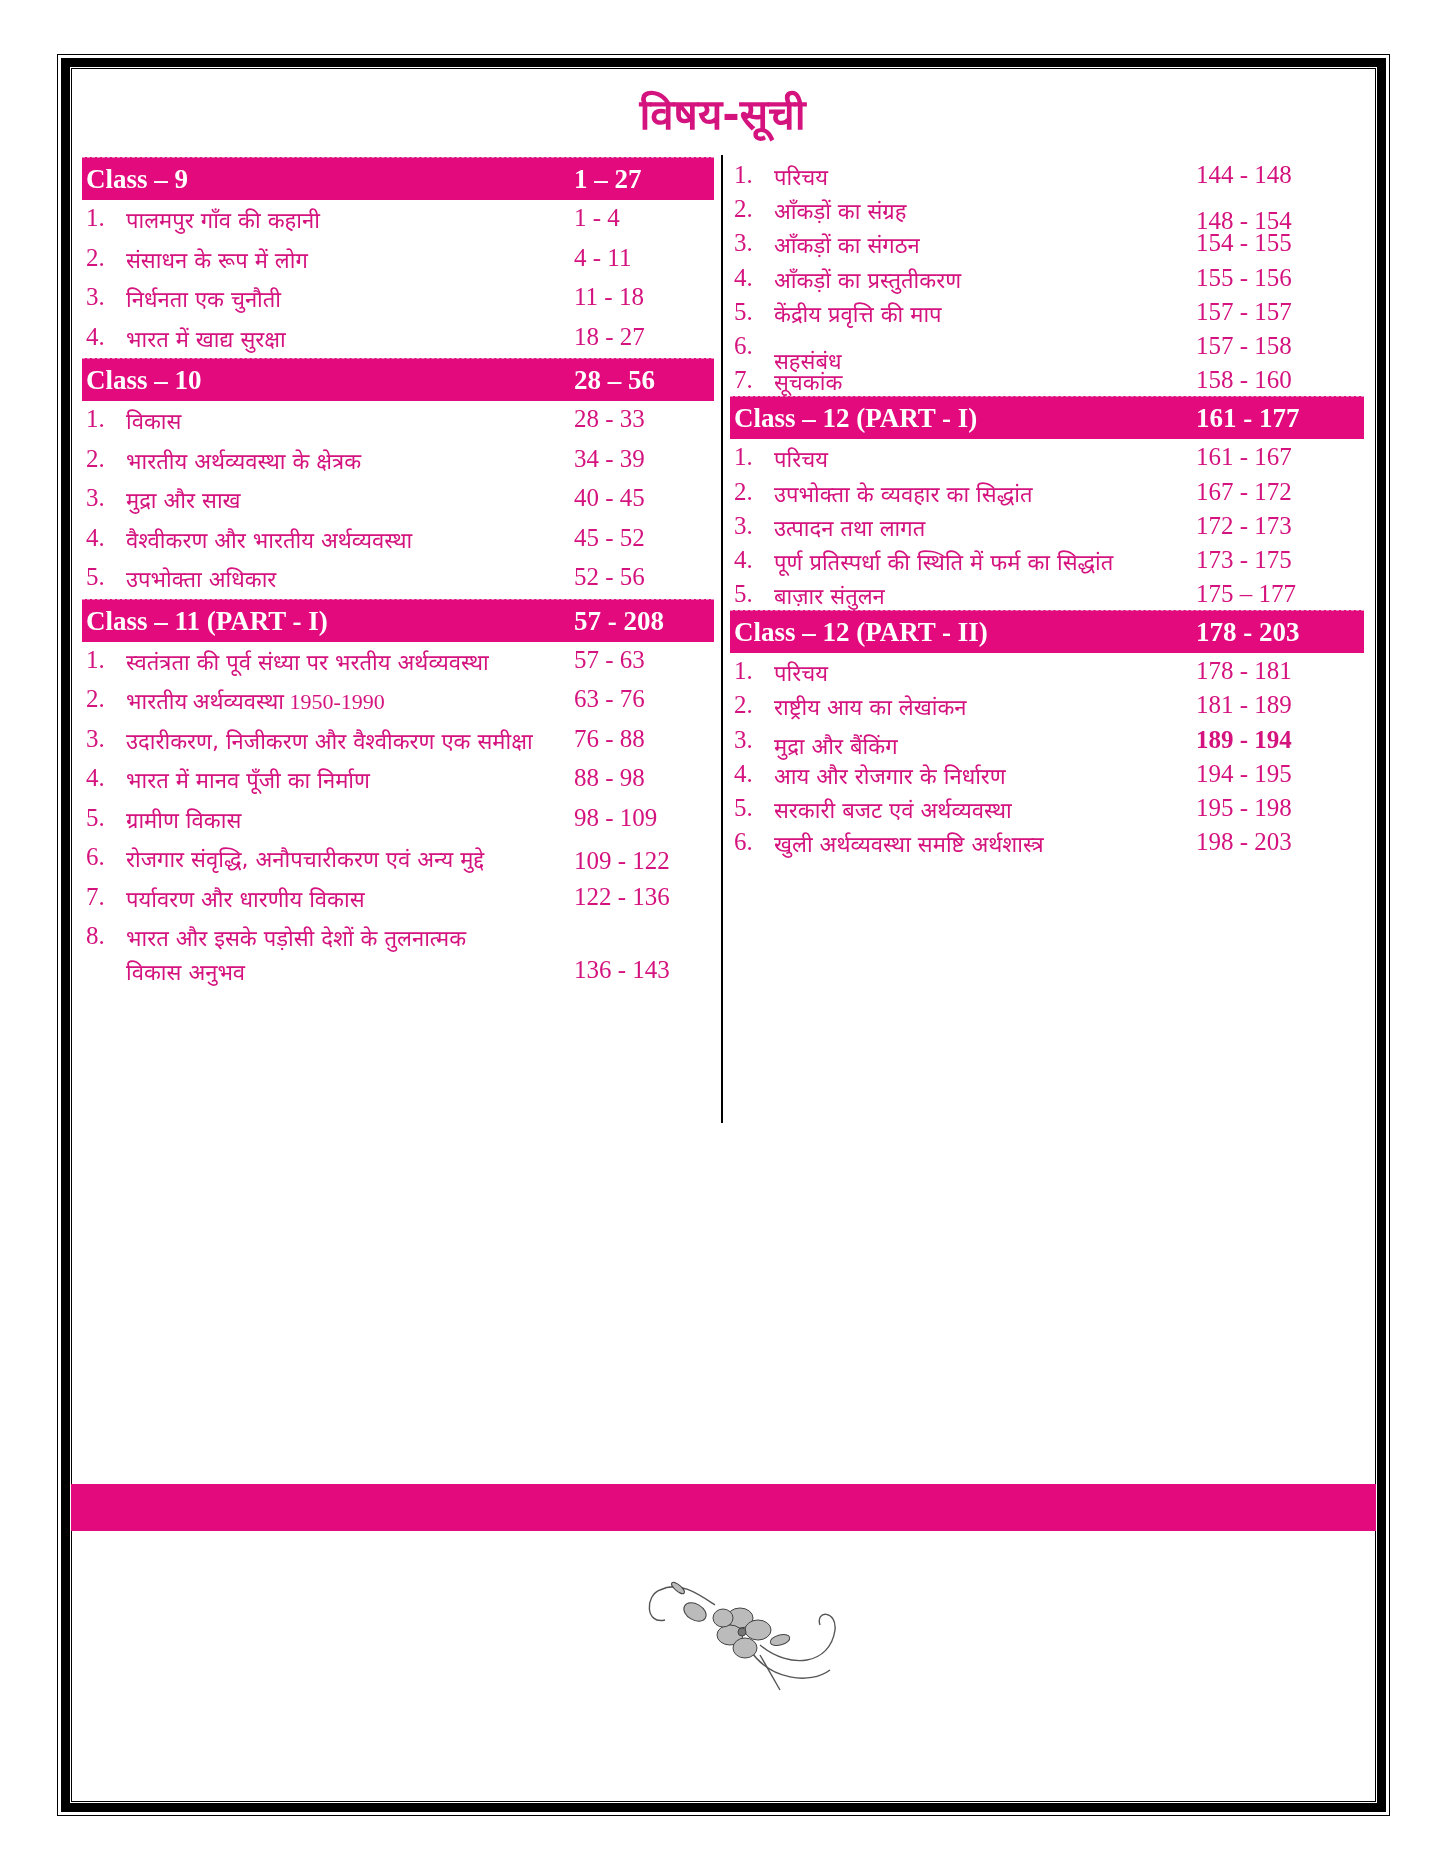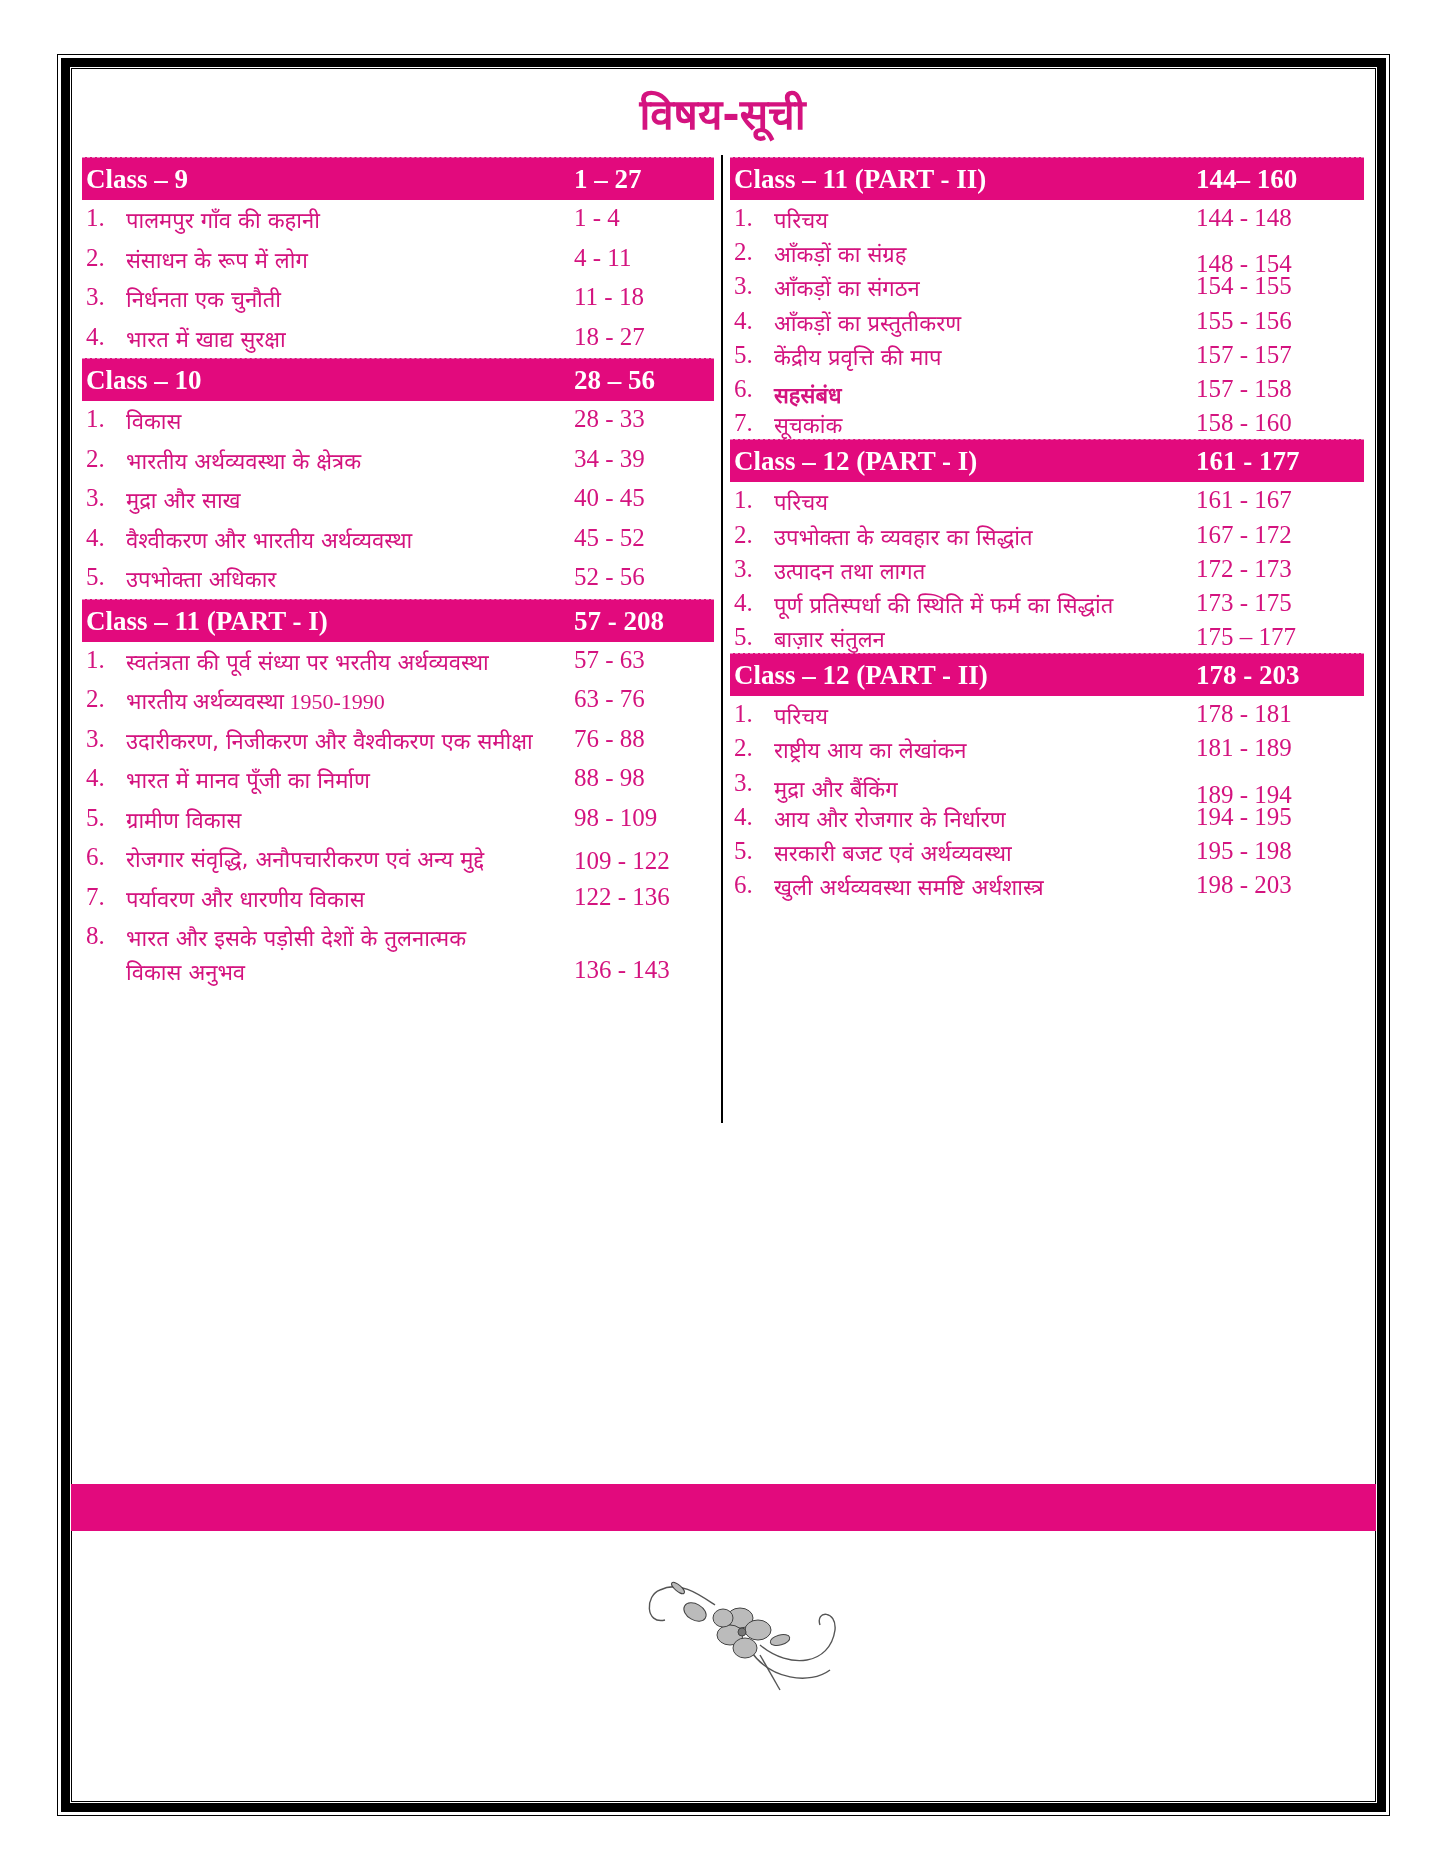--- a/index.html
+++ b/index.html
@@ -126,21 +126,20 @@
       <span class="pages" style="top: 4px;">122 - 136</span>
     </div>
     <div class="entry" style="height: 69.125px;">
       <span class="num" style="top: 4px;">8.</span>
       <span class="text" style="top: 4px;">भारत और इसके पड़ोसी देशों के तुलनात्मक</span>
       <span class="text" style="top: 37.575px;">विकास अनुभव</span>
       <span class="pages" style="top: 37.575px;">136 - 143</span>
     </div>
   </div>
 <div class="col right" id="col-right">
-    <div class="section-head"><span>Class – 11 (PART - II)</span><span class="range">144– 160</span></div>
     <div class="entry" style="height: 34.2px;">
       <span class="num" style="top: 4px;">1.</span>
       <span class="text" style="top: 4px;">परिचय</span>
       <span class="pages" style="top: 4px;">144 - 148</span>
     </div>
     <div class="entry" style="height: 34.2px;">
       <span class="num" style="top: 4px;">2.</span>
       <span class="text" style="top: 4px;">आँकड़ों का संग्रह</span>
       <span class="pages" style="top: 16px;">148 - 154</span>
     </div>
@@ -154,21 +153,21 @@
       <span class="text" style="top: 4px;">आँकड़ों का प्रस्तुतीकरण</span>
       <span class="pages" style="top: 4px;">155 - 156</span>
     </div>
     <div class="entry" style="height: 34.2px;">
       <span class="num" style="top: 4px;">5.</span>
       <span class="text" style="top: 4px;">केंद्रीय प्रवृत्ति की माप</span>
       <span class="pages" style="top: 4px;">157 - 157</span>
     </div>
     <div class="entry" style="height: 34.2px;">
       <span class="num" style="top: 4px;">6.</span>
-      <span class="text" style="top: 8px; font-weight: bold;">सहसंबंध</span>
+      <span class="text" style="top: 17px;">सहसंबंध</span>
       <span class="pages" style="top: 4px;">157 - 158</span>
     </div>
     <div class="entry" style="height: 34.2px;">
       <span class="num" style="top: 4px;">7.</span>
       <span class="text" style="top: 4px;">सूचकांक</span>
       <span class="pages" style="top: 4px;">158 - 160</span>
     </div>
     <div class="section-head"><span>Class – 12 (PART - I)</span><span class="range">161 - 177</span></div>
     <div class="entry" style="height: 34.2px;">
       <span class="num" style="top: 4px;">1.</span>
@@ -202,21 +201,21 @@
       <span class="pages" style="top: 4px;">178 - 181</span>
     </div>
     <div class="entry" style="height: 34.2px;">
       <span class="num" style="top: 4px;">2.</span>
       <span class="text" style="top: 4px;">राष्ट्रीय आय का लेखांकन</span>
       <span class="pages" style="top: 4px;">181 - 189</span>
     </div>
     <div class="entry" style="height: 34.2px;">
       <span class="num" style="top: 4px;">3.</span>
       <span class="text" style="top: 8px; text-align: right;">मुद्रा और बैंकिंग</span>
-      <span class="pages" style="top: 16px;">189 - 194</span>
+      <span class="pages" style="top: 4px; font-weight: bold;">189 - 194</span>
     </div>
     <div class="entry" style="height: 34.2px;">
       <span class="num" style="top: 4px;">4.</span>
       <span class="text" style="top: 4px;">आय और रोजगार के निर्धारण</span>
       <span class="pages" style="top: 4px;">194 - 195</span>
     </div>
     <div class="entry" style="height: 34.2px;">
       <span class="num" style="top: 4px;">5.</span>
       <span class="text" style="top: 4px;">सरकारी बजट एवं अर्थव्यवस्था</span>
       <span class="pages" style="top: 4px;">195 - 198</span>

